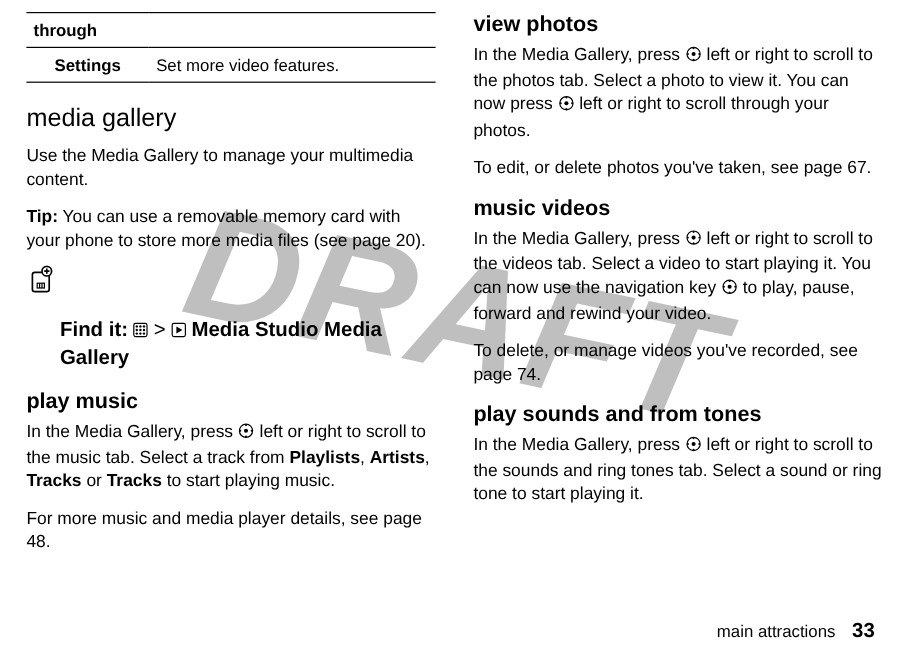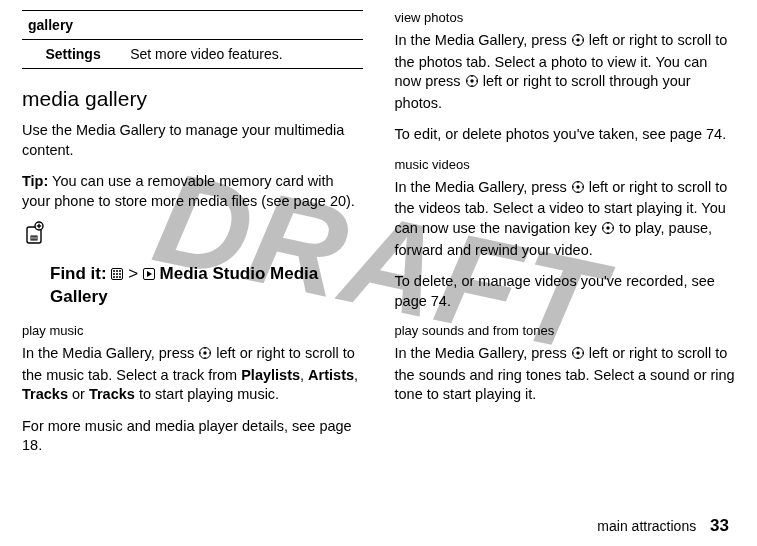--- a/index.html
+++ b/index.html
@@ -96,22 +96,22 @@
       margin-bottom: 14px;
       line-height: 1.35;
       margin-left: 28px;
     }
     .boldcond {
       font-family: "Arial Narrow", Arial, sans-serif;
       font-weight: 700;
       font-stretch: condensed;
     }
     h3.sub {
-      font-size: 13px;
-      font-weight: 400;
+      font-size: 18px;
+      font-weight: 700;
       margin-bottom: 6px;
       margin-top: 4px;
     }
     .navkey {
       display: inline-block;
       vertical-align: -2px;
     }
     .sqicon {
       display: inline-block;
       border: 1px solid #000;
@@ -141,21 +141,21 @@
 <body>
 
 <div class="watermark">DRAFT</div>
 
 <div class="columns">
   <div class="col">
 
     <table class="options">
       <tbody>
           <tr>
-        <th colspan="2">gallery</th>
+        <th colspan="2">through</th>
       </tr>
       <tr>
         <td class="label">Settings</td>
         <td>Set more video features.</td>
       </tr>
     </tbody>
       </table>
 
     <h2 class="section">media gallery</h2>
 
@@ -215,21 +215,21 @@
             <circle cx="7" cy="2.3" r="0.8"></circle>
             <circle cx="7" cy="11.7" r="0.8"></circle>
             <circle cx="2.3" cy="7" r="0.8"></circle>
             <circle cx="11.7" cy="7" r="0.8"></circle>
           </svg>
       </span>
       <span> left or right to scroll to the music tab. Select a track from </span>
       <span class="boldcond">Playlists</span><span>, </span><span class="boldcond">Artists</span><span>, </span><span class="boldcond">Tracks</span><span> or </span><span class="boldcond">Tracks</span><span> to start playing music.</span>
     </p>
 
-    <p class="body">For more music and media player details, see page 18.</p>
+    <p class="body">For more music and media player details, see page 48.</p>
 
   </div>
 
   <div class="col">
 
     <h3 class="sub" style="margin-top:0">view photos</h3>
 
     <p class="body">
       <span>In the Media Gallery, press </span>
       <span class="navkey">
@@ -249,21 +249,21 @@
             <circle cx="7" cy="7" r="1.7" fill="#000"></circle>
             <circle cx="7" cy="2.3" r="0.8"></circle>
             <circle cx="7" cy="11.7" r="0.8"></circle>
             <circle cx="2.3" cy="7" r="0.8"></circle>
             <circle cx="11.7" cy="7" r="0.8"></circle>
           </svg>
       </span>
       <span> left or right to scroll through your photos.</span>
     </p>
 
-    <p class="body">To edit, or delete photos you've taken, see page 74.</p>
+    <p class="body">To edit, or delete photos you've taken, see page 67.</p>
 
     <h3 class="sub">music videos</h3>
 
     <p class="body">
       <span>In the Media Gallery, press </span>
       <span class="navkey">
         <svg width="14" height="14" viewBox="0 0 14 14">
             <circle cx="7" cy="7" r="5.5" fill="none" stroke="#000" stroke-width="1"></circle>
             <circle cx="7" cy="7" r="1.7" fill="#000"></circle>
             <circle cx="7" cy="2.3" r="0.8"></circle>

